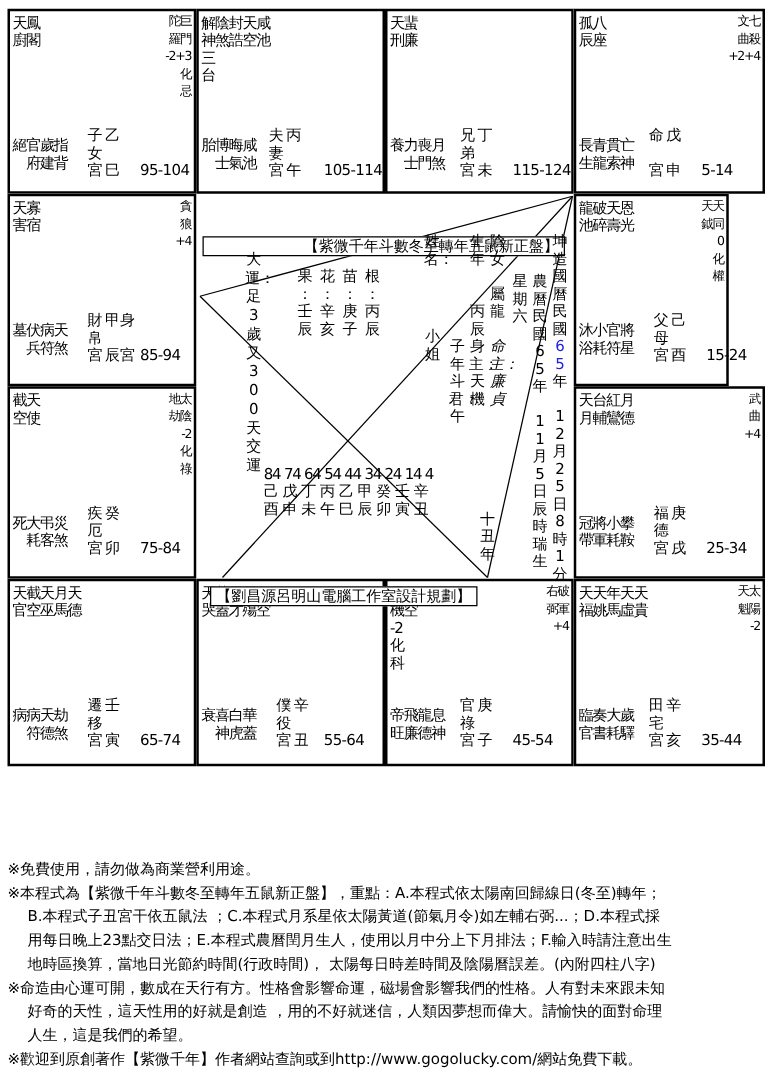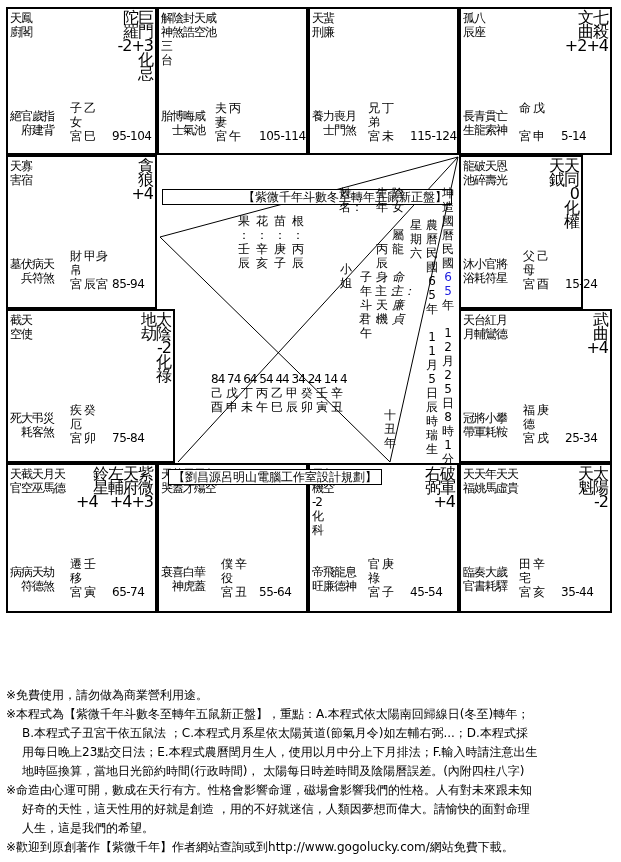--- a/index.html
+++ b/index.html
@@ -1,21 +1,21 @@
 <!DOCTYPE html>
 <html><head>
 <meta charset="utf-8">
 <style>
   html,body{margin:0;padding:0;background:#fff;}
   body{width:621px;height:862px;position:relative;overflow:hidden;font-family:"DejaVu Sans",sans-serif;color:#000;}
   #chart{position:absolute;left:0;top:0;width:621px;height:620px;}
   .palace{position:absolute;box-sizing:border-box;border:2px solid #000;background:#fff;}
   .minor{position:absolute;left:2px;top:2px;font-size:12px;line-height:14px;letter-spacing:-1px;}
   .minor .row{white-space:nowrap;}
-  .major{position:absolute;right:2px;top:2px;font-size:16px;line-height:14px;text-align:right;letter-spacing:-1px;}
+  .major{position:absolute;right:2px;top:2px;font-size:10px;line-height:14px;text-align:right;letter-spacing:-1px;}
   .major .row{white-space:nowrap;}
   .gods{position:absolute;left:2px;font-size:12px;line-height:14px;letter-spacing:-1px;text-align:right;white-space:nowrap;}
   .pname{position:absolute;font-size:12px;line-height:14px;}
   .stem{position:absolute;font-size:12px;line-height:14px;}
   .range{position:absolute;font-size:12px;line-height:14px;letter-spacing:-0.5px;white-space:nowrap;}
   .vcol{position:absolute;font-size:12px;line-height:15px;width:14px;text-align:center;white-space:normal;word-break:break-all;}
   .titlebox{position:absolute;border:1px solid #000;font-size:12px;line-height:14px;white-space:nowrap;padding:0 4px;background:#fff;margin-top:28px;}
   #notes{position:absolute;left:6px;top:686px;width:615px;font-size:12px;line-height:19px;}
   #notes p{margin:0;white-space:nowrap;}
   #notes .ind{padding-left:16px;}
@@ -174,21 +174,21 @@
         <div>宮</div>
       </div>
     <div class="stem" style="left:76px;top:92px;">
         <div>己</div>
         <div>&nbsp;</div>
         <div>酉</div>
       </div>
     <div class="range" style="left:104px;top:120px;">15-24</div>
   </div>
 
-  <div class="palace" style="left:6px;top:309px;width:169px;height:154px;">
+  <div class="palace" style="left:6px;top:309px;width:151px;height:154px;">
     <div class="minor">
         <div class="row">截天</div>
         <div class="row">空使</div>
       </div>
     <div class="major">
         <div class="row">地太</div>
         <div class="row">劫陰</div>
         <div class="row">-2</div>
         <div class="row">化</div>
         <div class="row">祿</div>
@@ -233,25 +233,20 @@
         <div>&nbsp;</div>
         <div>戌</div>
       </div>
     <div class="range" style="left:104px;top:120px;">25-34</div>
   </div>
 
   <div class="palace" style="left:6px;top:463px;width:151px;height:150px;">
     <div class="minor">
         <div class="row">天截天月天</div>
         <div class="row">官空巫馬德</div>
-      </div>
-    <div class="major">
-        <div class="row">鈴左天紫</div>
-        <div class="row">星輔府微</div>
-        <div class="row" style="white-space:pre;">+4   +4+3</div>
       </div>
     <div class="gods" style="top:100px;">
         <div>病病天劫</div>
         <div>符德煞</div>
       </div>
     <div class="pname" style="left:62px;top:92px;">
         <div>遷</div>
         <div>移</div>
         <div>宮</div>
       </div>
@@ -341,20 +336,21 @@
 
   <svg class="lines" width="621" height="620">
     <line x1="458" y1="157" x2="160" y2="237" stroke="#000" stroke-width="1"></line>
     <line x1="160" y1="237" x2="390" y2="462" stroke="#000" stroke-width="1"></line>
     <line x1="458" y1="157" x2="178" y2="462" stroke="#000" stroke-width="1"></line>
     <line x1="458" y1="157" x2="390" y2="462" stroke="#000" stroke-width="1"></line>
   </svg>
 
   <div class="titlebox" style="left:162px;top:161px;width:280px;text-align:right;">【紫微千年斗數冬至轉年五鼠新正盤】</div>
 
+  <div class="vcol" style="left:196px;top:200px;">大運：足3歲又300天交運</div>
 
   <div class="vcol" style="left:237px;top:214px;line-height:14px;"><span>果</span><br>：<br><span>壬辰</span></div>
   <div class="vcol" style="left:255px;top:214px;line-height:14px;"><span>花</span><br>：<br><span>辛亥</span></div>
   <div class="vcol" style="left:273px;top:214px;line-height:14px;"><span>苗</span><br>：<br><span>庚子</span></div>
   <div class="vcol" style="left:291px;top:214px;line-height:14px;"><span>根</span><br>：<br><span>丙辰</span></div>
 
   <div class="vcol" style="left:339px;top:186px;line-height:14px;">姓名：</div>
   <div class="vcol" style="left:339px;top:262px;line-height:14px;">小姐</div>
 
   <div class="vcol" style="left:375px;top:186px;line-height:14px;"><span>生年</span><br><br><br><span>丙辰</span></div>

